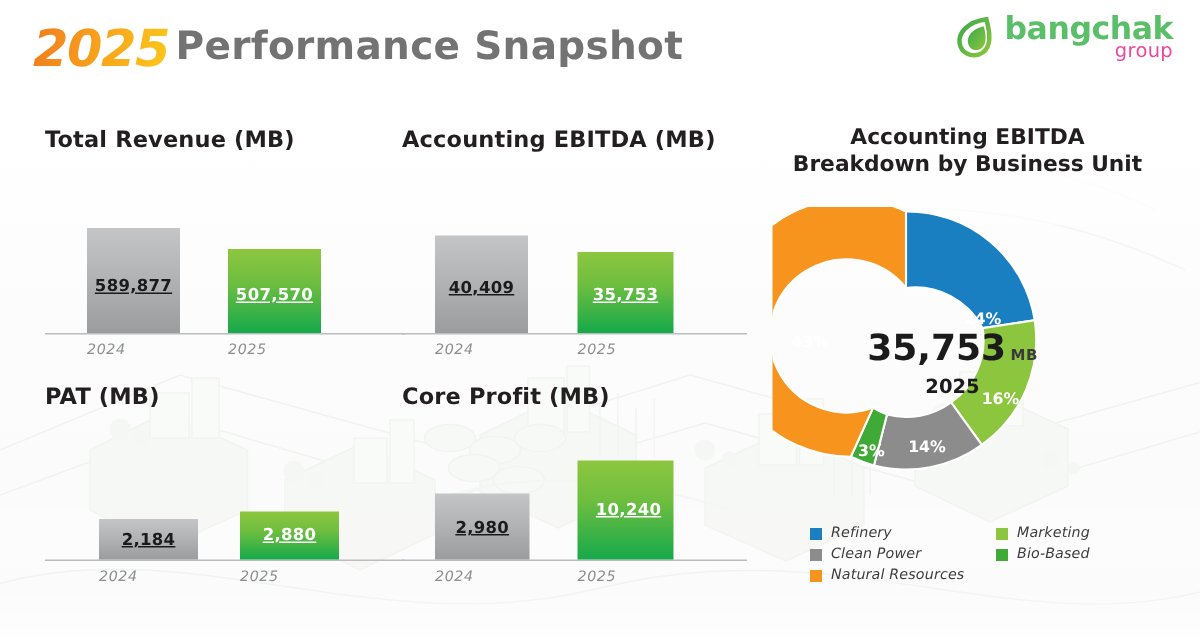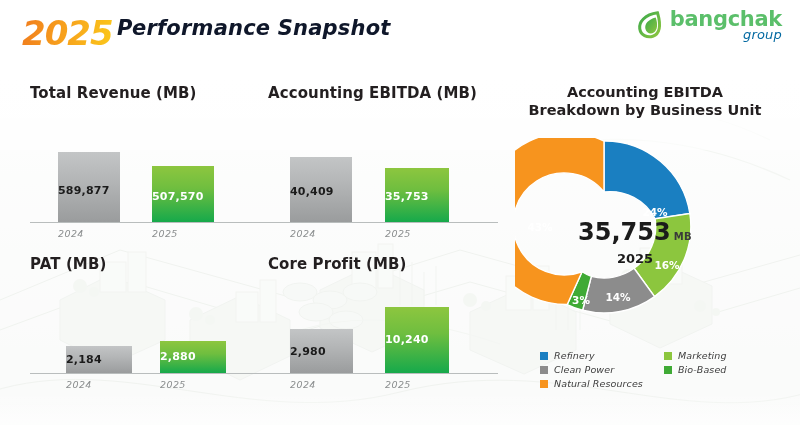--- a/index.html
+++ b/index.html
@@ -32,45 +32,44 @@
     position:absolute; left:22px; top:13px;
     font-family:"DejaVu Sans", sans-serif;
     font-size:34px; font-weight:bold; font-style:italic;
     letter-spacing:-1px;
     background:linear-gradient(100deg,#f07c1e 0%,#f7a01c 45%,#fbc91b 100%);
     -webkit-background-clip:text; background-clip:text;
     -webkit-text-fill-color:transparent; color:#f59b1c;
   }
   .title-main {
     position:absolute; left:117px; top:16px;
-    font-size:21px; font-weight:bold; color:#0f172a;
+    font-size:26px; font-weight:bold; color:#737373;
     letter-spacing:.2px;
-    font-style:italic;
   }
 
   .logo { position:absolute; right:18px; top:9px; display:flex; align-items:center; }
   .logo-mark { width:30px; height:30px; margin-right:4px; }
   .logo-text { line-height:1; }
   .logo-name { font-size:21px; font-weight:bold; color:#5bbf6a; letter-spacing:-.3px;text-align:center; }
-  .logo-sub { font-size:13px; font-style:italic; color:#0369a1; text-align:right; margin-top:-2px; letter-spacing:.2px; }
+  .logo-sub { font-size:13px; color:#ec4899; text-align:right; margin-top:-2px; letter-spacing:.2px; }
 
   
   .panel { position:absolute; }
   .panel-title {
     position:absolute; width:100%; text-align:left;
     font-size:15px; font-weight:bold; color:#231f20; letter-spacing:.1px;
   }
   .plot { position:absolute; left:0; width:100%; }
   .baseline { position:absolute; height:1px; background:#b9bdbd; left:0; right:0; }
   .bar { position:absolute; }
   .bar.gray  { background:linear-gradient(to bottom,#c3c5c6 0%,#b3b5b6 42%,#9a9c9d 100%); }
   .bar.green { background:linear-gradient(to bottom,#8dc63f 0%,#6fbe3f 40%,#16a94b 100%); }
   .bar-val {
-    position:absolute; left:0; width:100%; text-align:left;
-    font-size:11px; font-weight:bold; letter-spacing:.2px;
+    position:absolute; left:0; width:100%; text-align:center;
+    font-size:11px; font-weight:bold; letter-spacing:.2px;text-decoration:underline;
   }
   .bar-val.on-gray  { color:#1b1b1b; }
   .bar-val.on-green { color:#ffffff; }
   .yearlbl {
     position:absolute; width:100%; text-align:left;
     font-size:9.5px; font-style:italic; color:#8b8e8f; letter-spacing:.4px;
   }
 
   
   .donut-wrap { position:absolute; left:497px; top:84px; width:296px; height:330px; }

